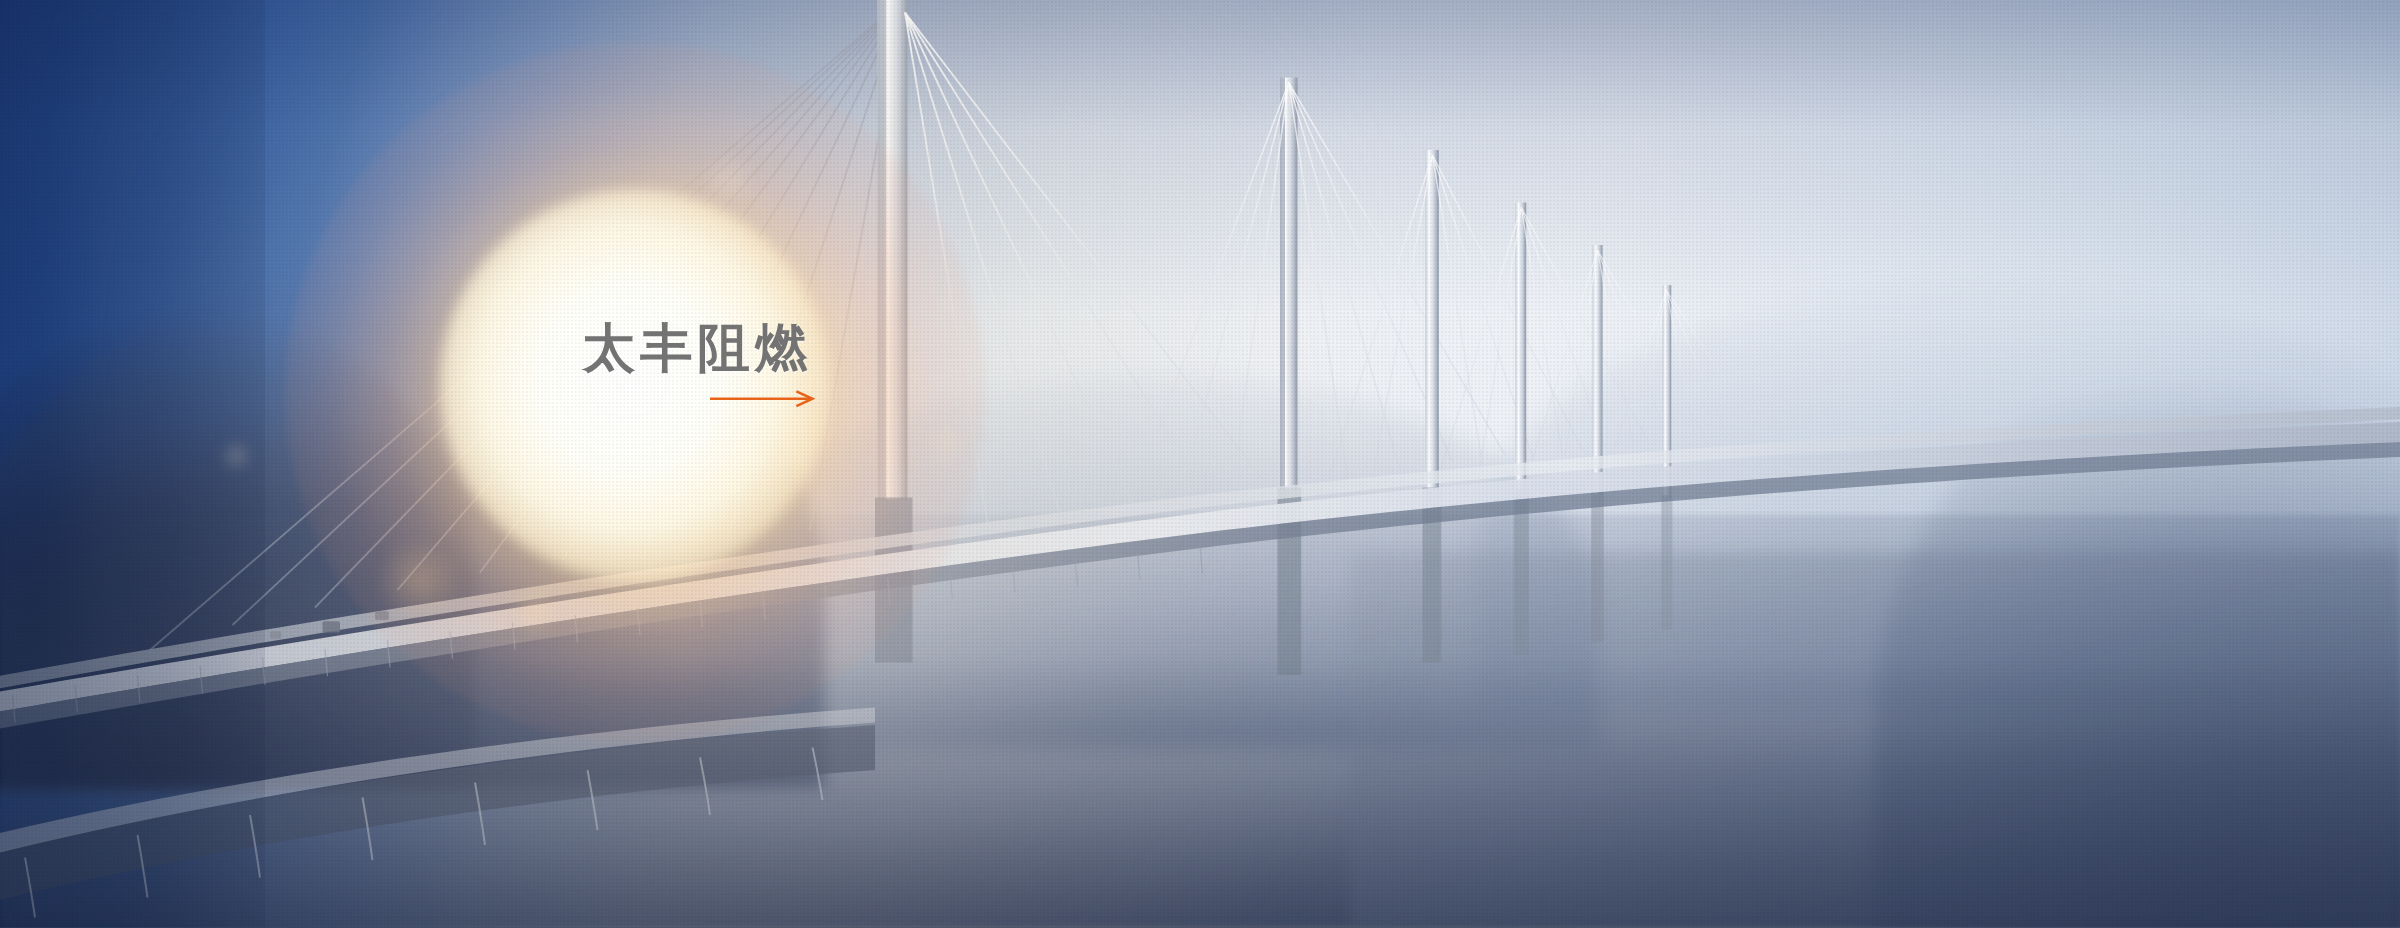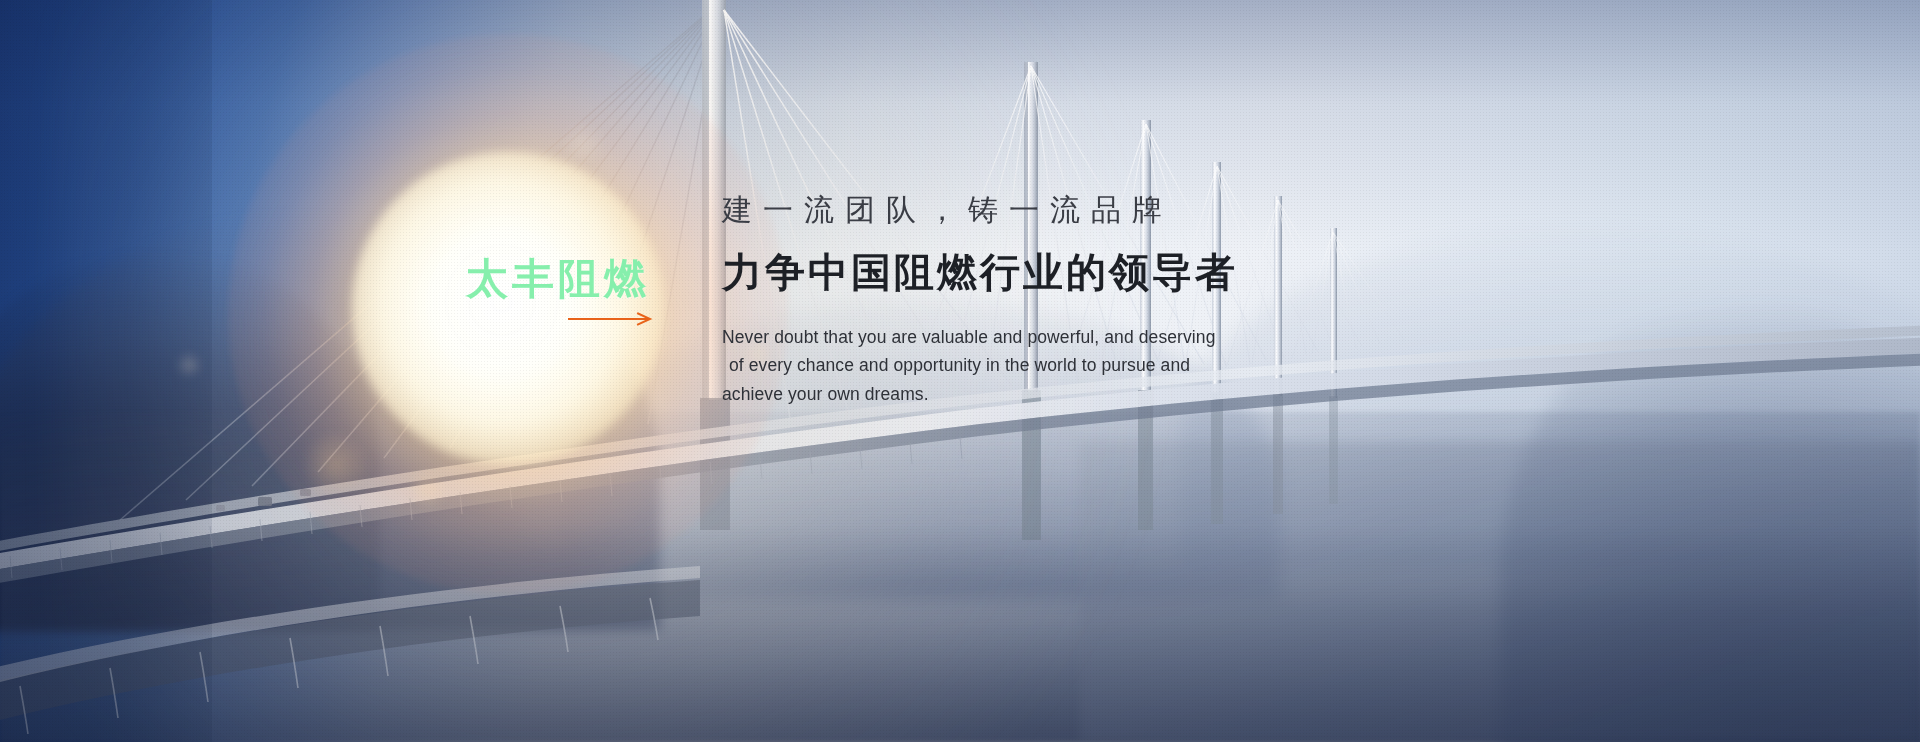--- a/index.html
+++ b/index.html
@@ -187,21 +187,21 @@
   }
 
   .logo-block {
     position:absolute; left:466px; top:258px; width:200px;
   }
   .logo-text {
     font-family:"DejaVu Sans","Liberation Sans",sans-serif;
     font-size:42px;
     font-weight:bold;
     letter-spacing:4px;
-    color:#86efac;
+    color:#737373;
     line-height:1;
     white-space:nowrap;
     text-shadow:0 1px 2px rgba(255,255,255,0.55);
   }
   .logo-arrow {
     position:absolute; left:102px; top:54px; width:88px; height:14px;
   }
 
   .headline-block {
     position:absolute; left:722px; top:190px; width:740px;
@@ -459,24 +459,15 @@
   <div class="content">
 
     <div class="logo-block">
       <div class="logo-text">太丰阻燃</div>
       <svg class="logo-arrow" viewBox="0 0 88 14">
         <line x1="0" y1="7" x2="80" y2="7" stroke="#e8631a" stroke-width="2"></line>
         <polyline points="70,1.5 82,7 70,12.5" fill="none" stroke="#e8631a" stroke-width="2" stroke-linecap="square"></polyline>
       </svg>
     </div>
 
-    <div class="headline-block">
-      <div class="headline-sub">建一流团队，铸一流品牌</div>
-      <div class="headline-main">力争中国阻燃行业的领导者</div>
-      <div class="desc">
-        <span class="ln ln1">Never doubt that you are valuable and powerful, and deserving</span>
-        <span class="ln ln2">of every chance and opportunity in the world to pursue and</span>
-        <span class="ln ln3">achieve your own dreams.</span>
-      </div>
-    </div>
 
   </div>
 </div>
 
 </body></html>

